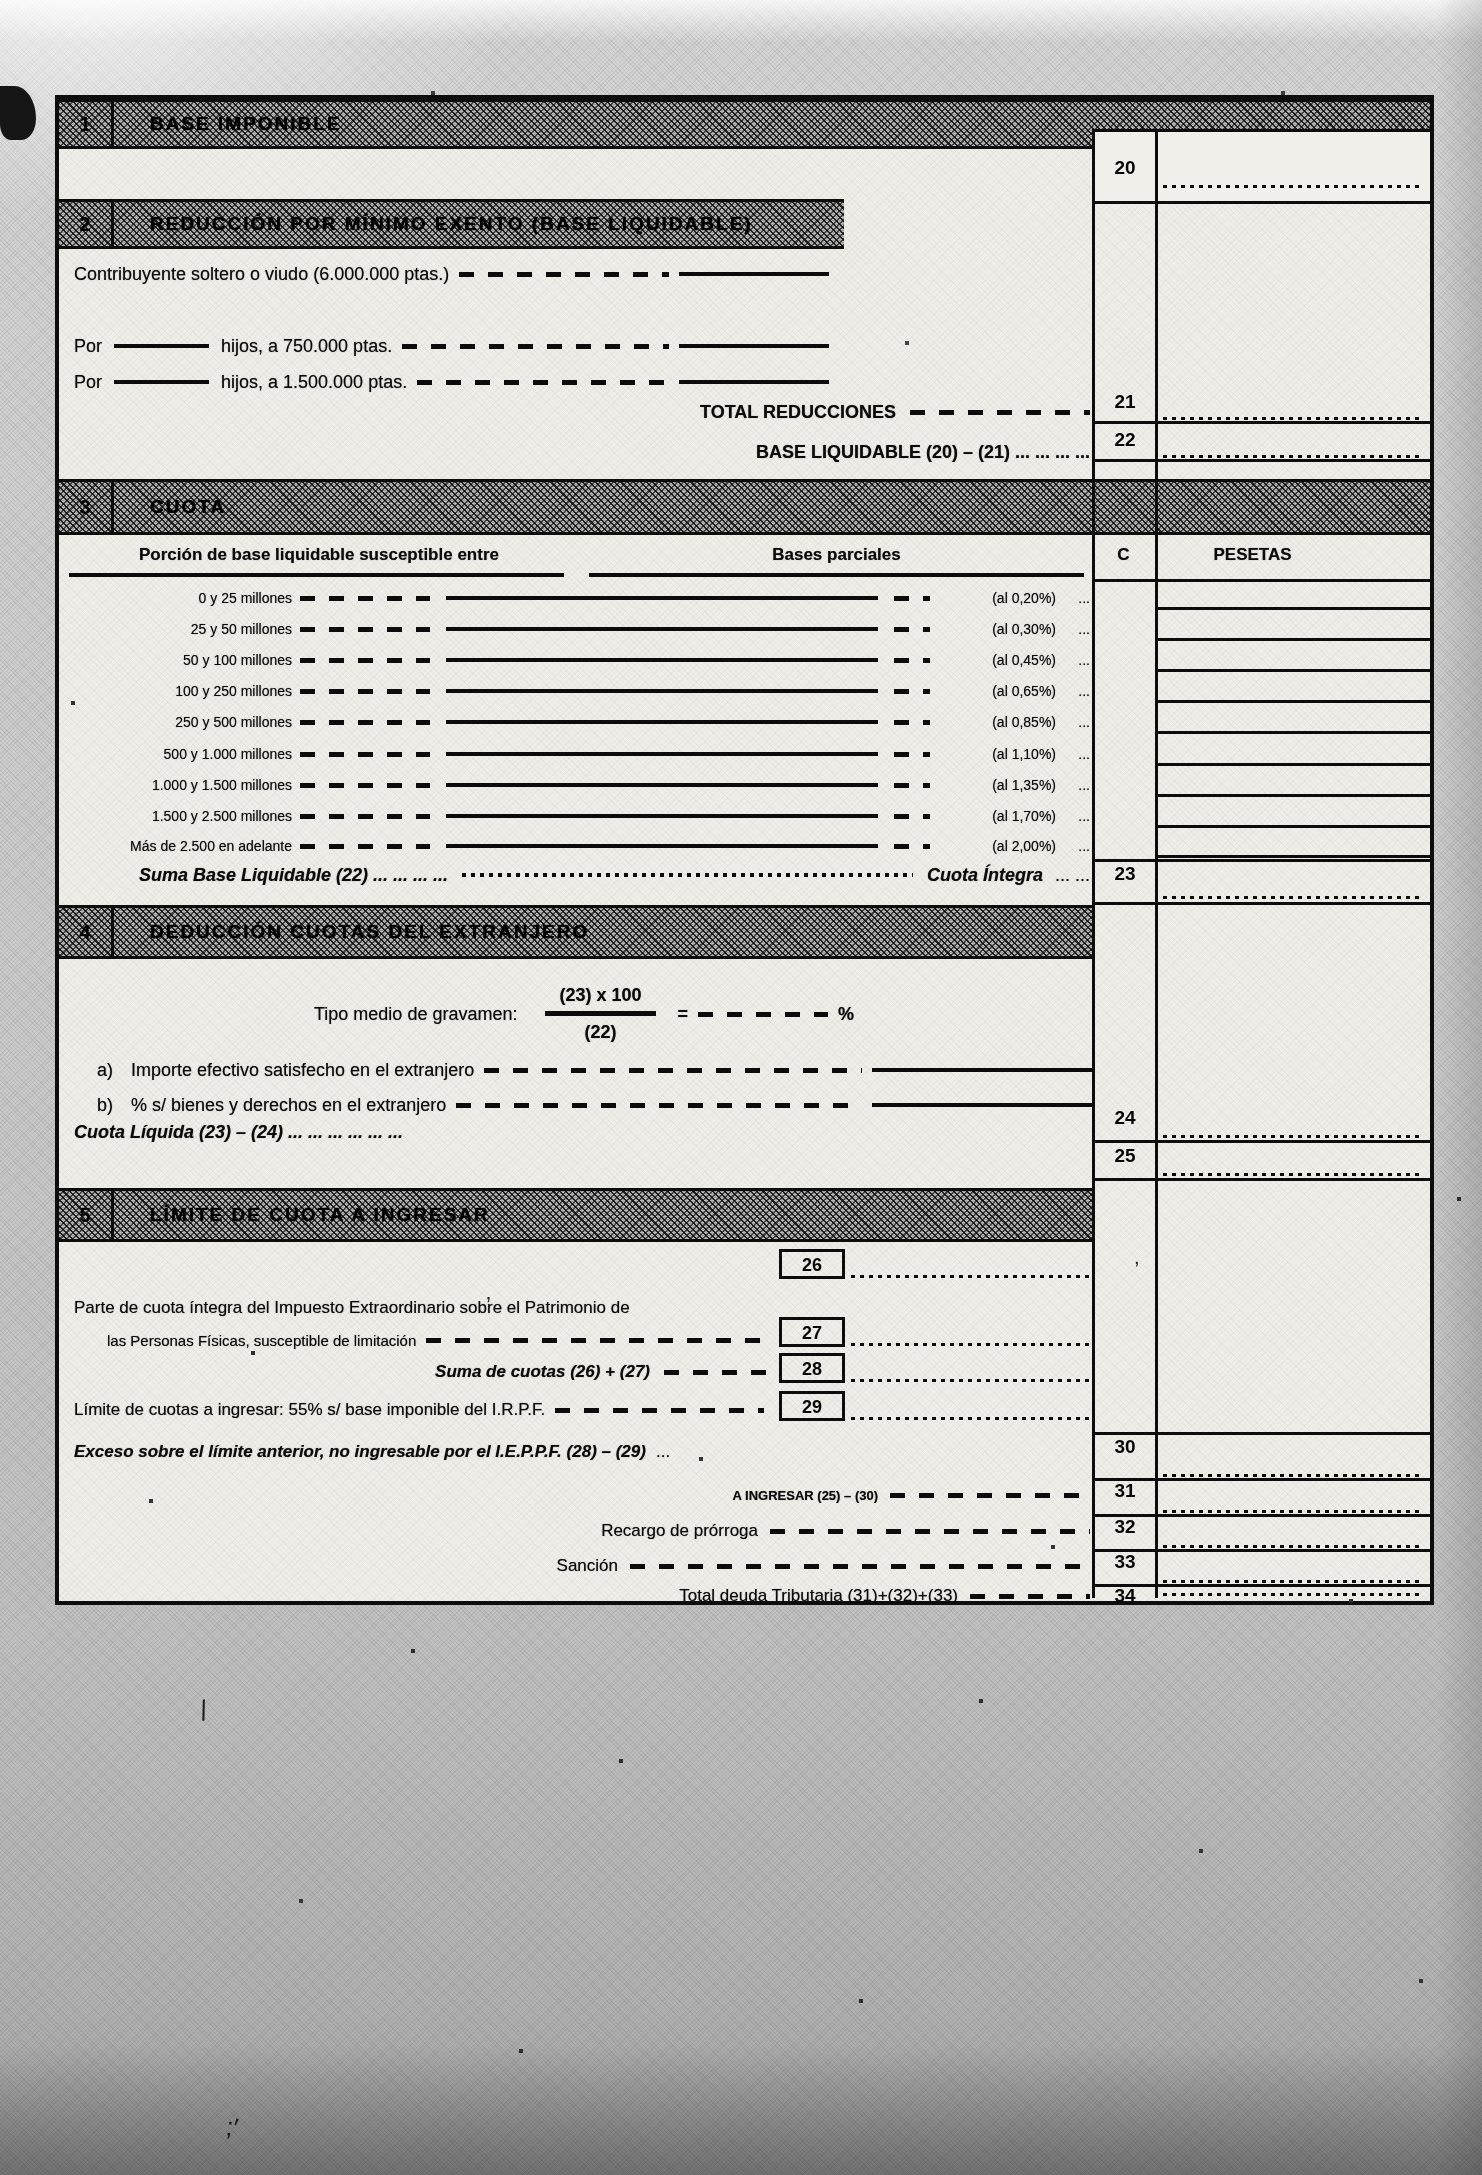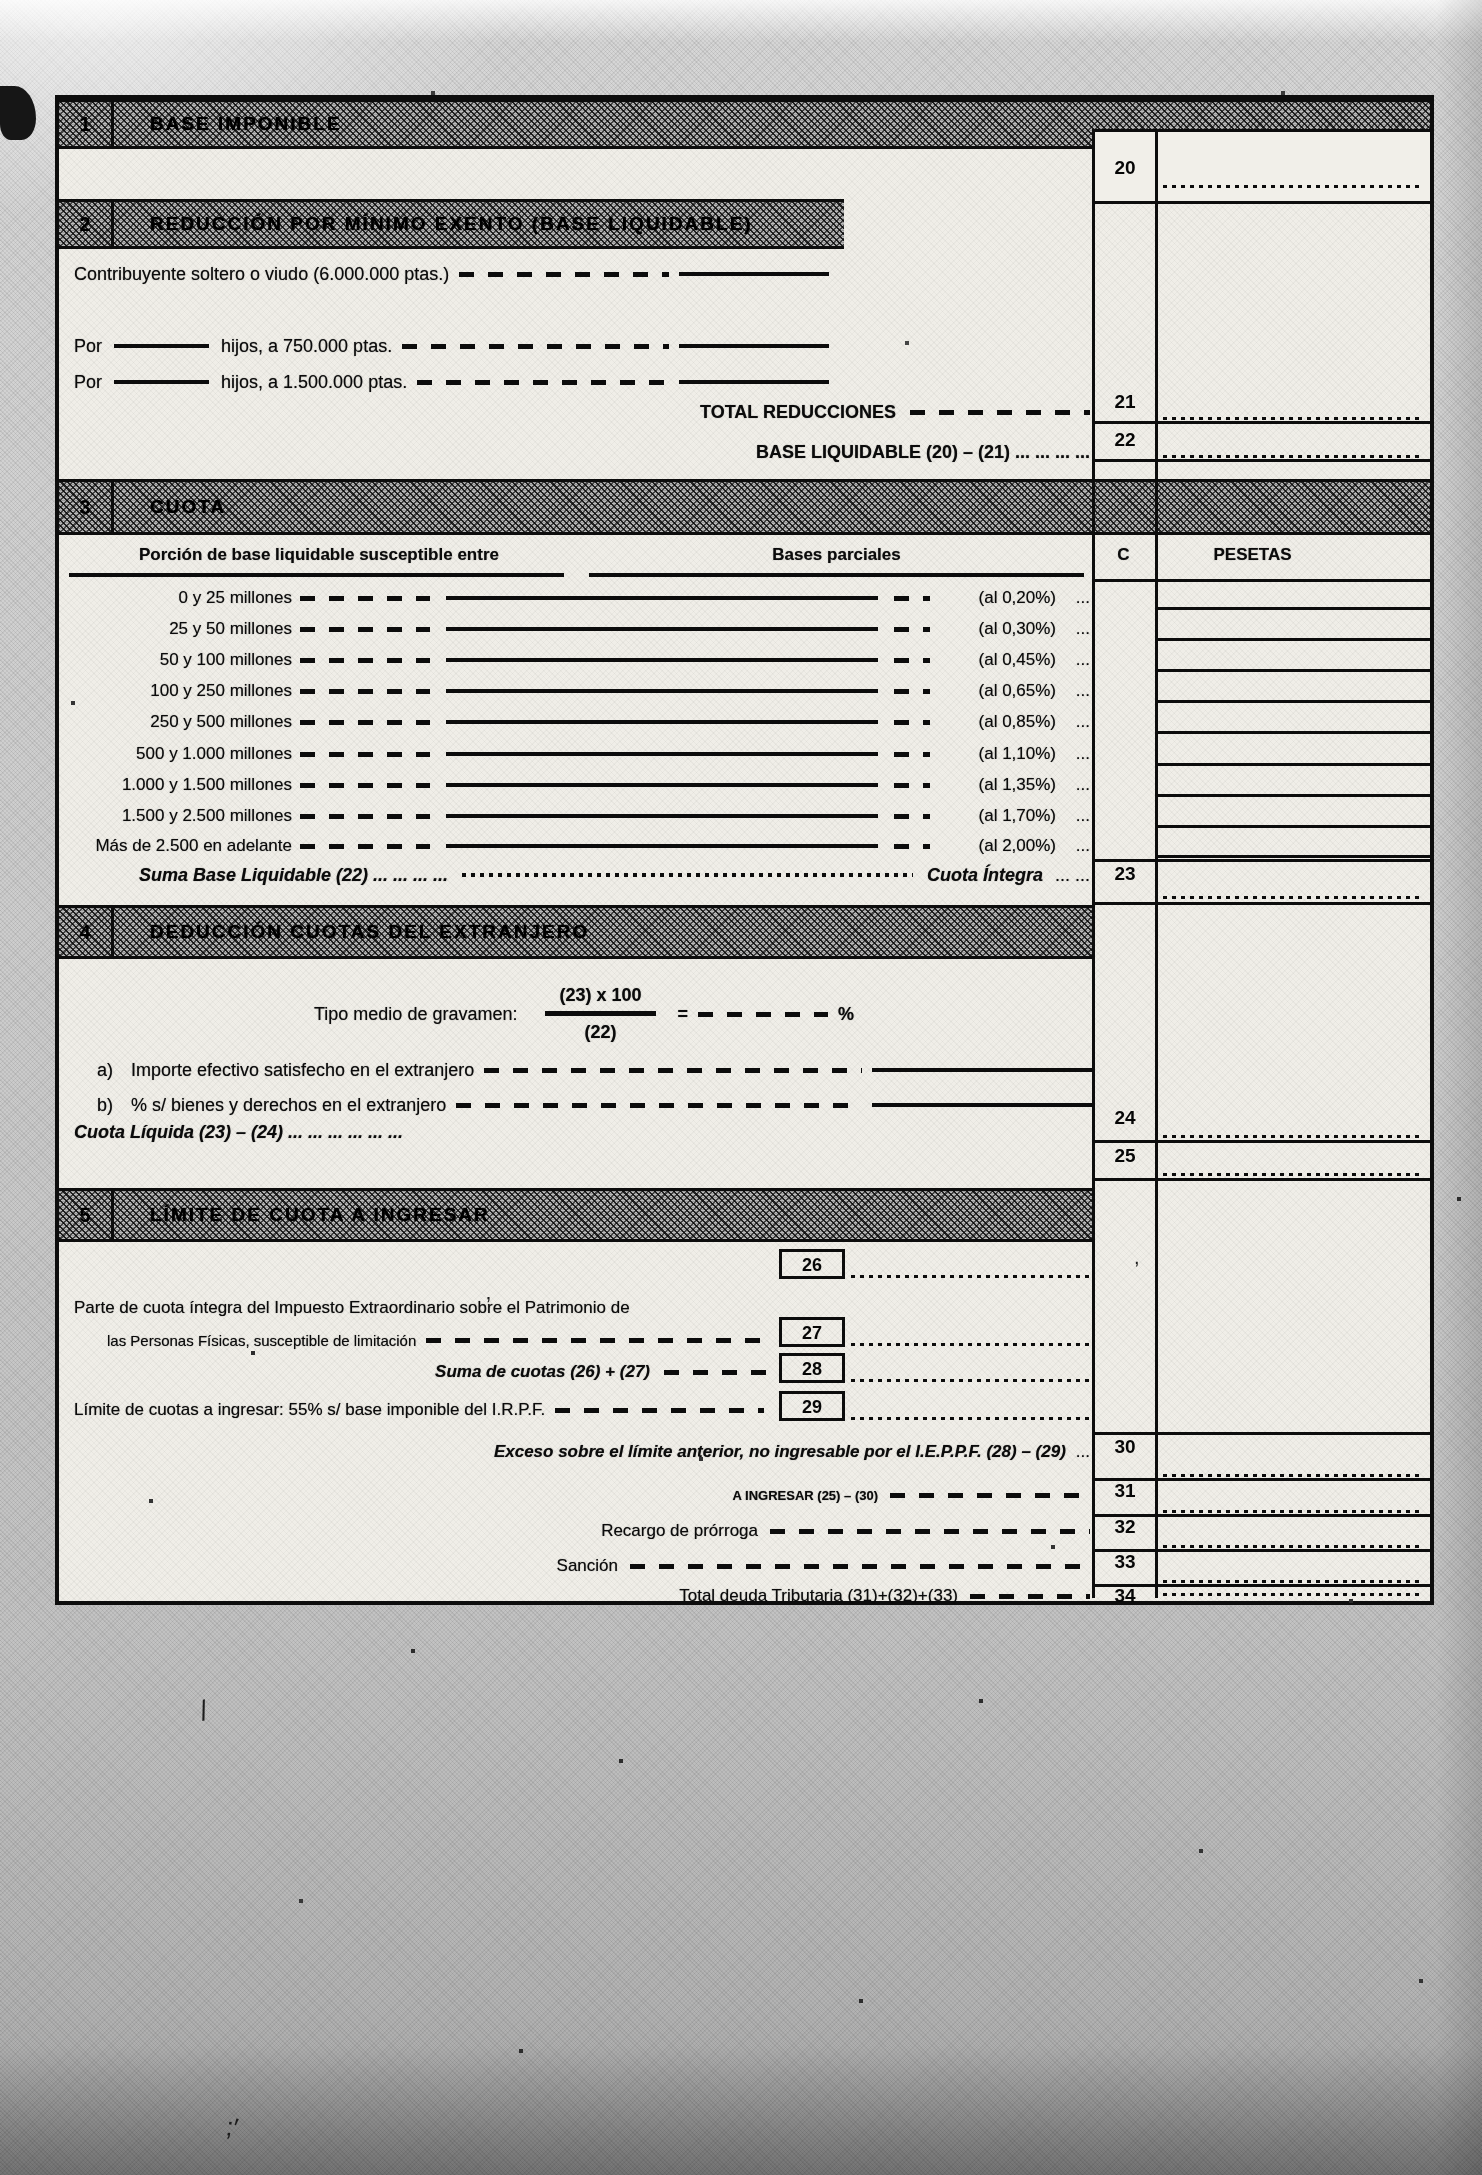--- a/index.html
+++ b/index.html
@@ -43,21 +43,21 @@
   .cnum{position:absolute;left:1036px;width:60px;text-align:center;font-weight:700;
     font-size:19px;z-index:3;color:#060606;}
   .mbox{position:absolute;left:720px;width:66px;height:30px;box-sizing:border-box;
     border:3px solid #0c0c0c;text-align:center;font-weight:700;font-size:18px;
     line-height:26px;z-index:3;color:#060606;}
   .mdot{position:absolute;left:792px;width:241px;height:3px;z-index:2;
     background:repeating-linear-gradient(90deg,#0c0c0c 0 4px,transparent 4px 9px);}
   .row{position:absolute;display:flex;align-items:center;height:26px;font-size:18px;z-index:3;}
   .row span{white-space:nowrap;text-shadow:0 0 1px rgba(0,0,0,.55);}
   .trow{position:absolute;left:15px;width:1016px;display:flex;align-items:center;height:26px;
-    font-size:17px;z-index:3;}
+    font-size:14px;z-index:3;}
   .trow span{white-space:nowrap;text-shadow:0 0 1px rgba(0,0,0,.5);}
   .range{width:218px;text-align:right;}
   .rate{width:118px;text-align:right;}
   .dl{height:5px;align-self:center;
     background:repeating-linear-gradient(90deg,#0c0c0c 0 15px,transparent 15px 29px);}
   .dlf{flex:1;margin:0 10px;}
   .sl{height:4px;background:#0c0c0c;align-self:center;}
   .fill{flex:1;height:4px;background:#0c0c0c;margin:0 8px;align-self:center;}
   .it{font-style:italic;}
   .b{font-weight:700;}
@@ -330,21 +330,21 @@
   </div>
   <div class="row" style="left:15px;top:1260px;width:700px;justify-content:flex-end;font-size:17px">
     <span class="it b">Suma de cuotas (26) + (27)</span>
     <div class="dl" style="width:110px;margin-left:14px"></div>
   </div>
   <div class="row" style="left:15px;top:1298px;width:700px;font-size:17px">
     <span>Límite de cuotas a ingresar: 55% s/ base imponible del I.R.P.F.</span>
     <div class="dl dlf"></div>
   </div>
 
-  <div class="row" style="left:15px;top:1340px;width:1016px;justify-content:flex-end;font-size:17px">
+  <div class="row" style="left:15px;top:1340px;width:1016px;font-size:17px">
     <span class="it b">Exceso sobre el límite anterior, no ingresable por el I.E.P.P.F. (28) – (29)</span>
     <span style="margin-left:10px">...</span>
   </div>
   <div class="row" style="left:15px;top:1383px;width:1016px;justify-content:flex-end;font-size:13px">
     <span class="b">A INGRESAR (25) – (30)</span>
     <div class="dl" style="width:200px;margin-left:12px"></div>
   </div>
   <div class="row" style="left:15px;top:1419px;width:1016px;justify-content:flex-end;font-size:17px">
     <span>Recargo de prórroga</span>
     <div class="dl" style="width:320px;margin-left:12px"></div>

